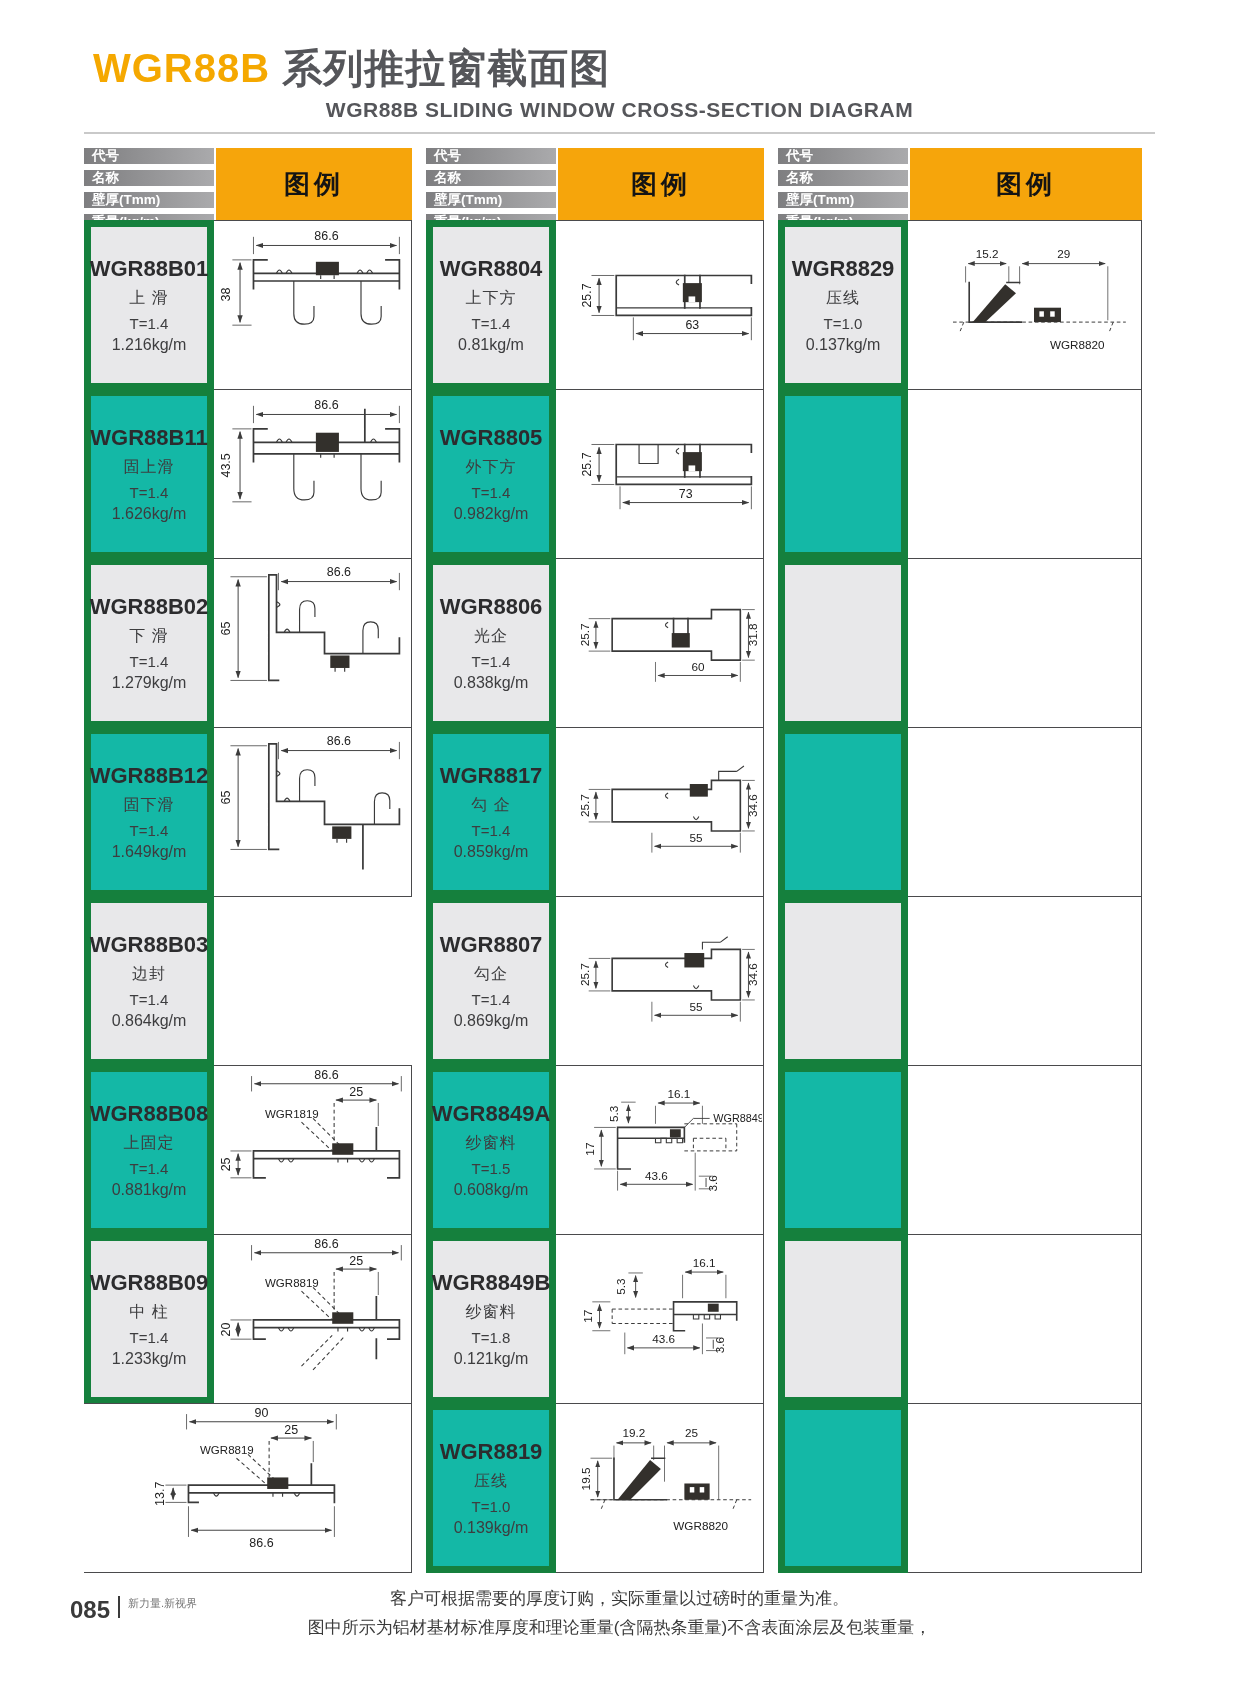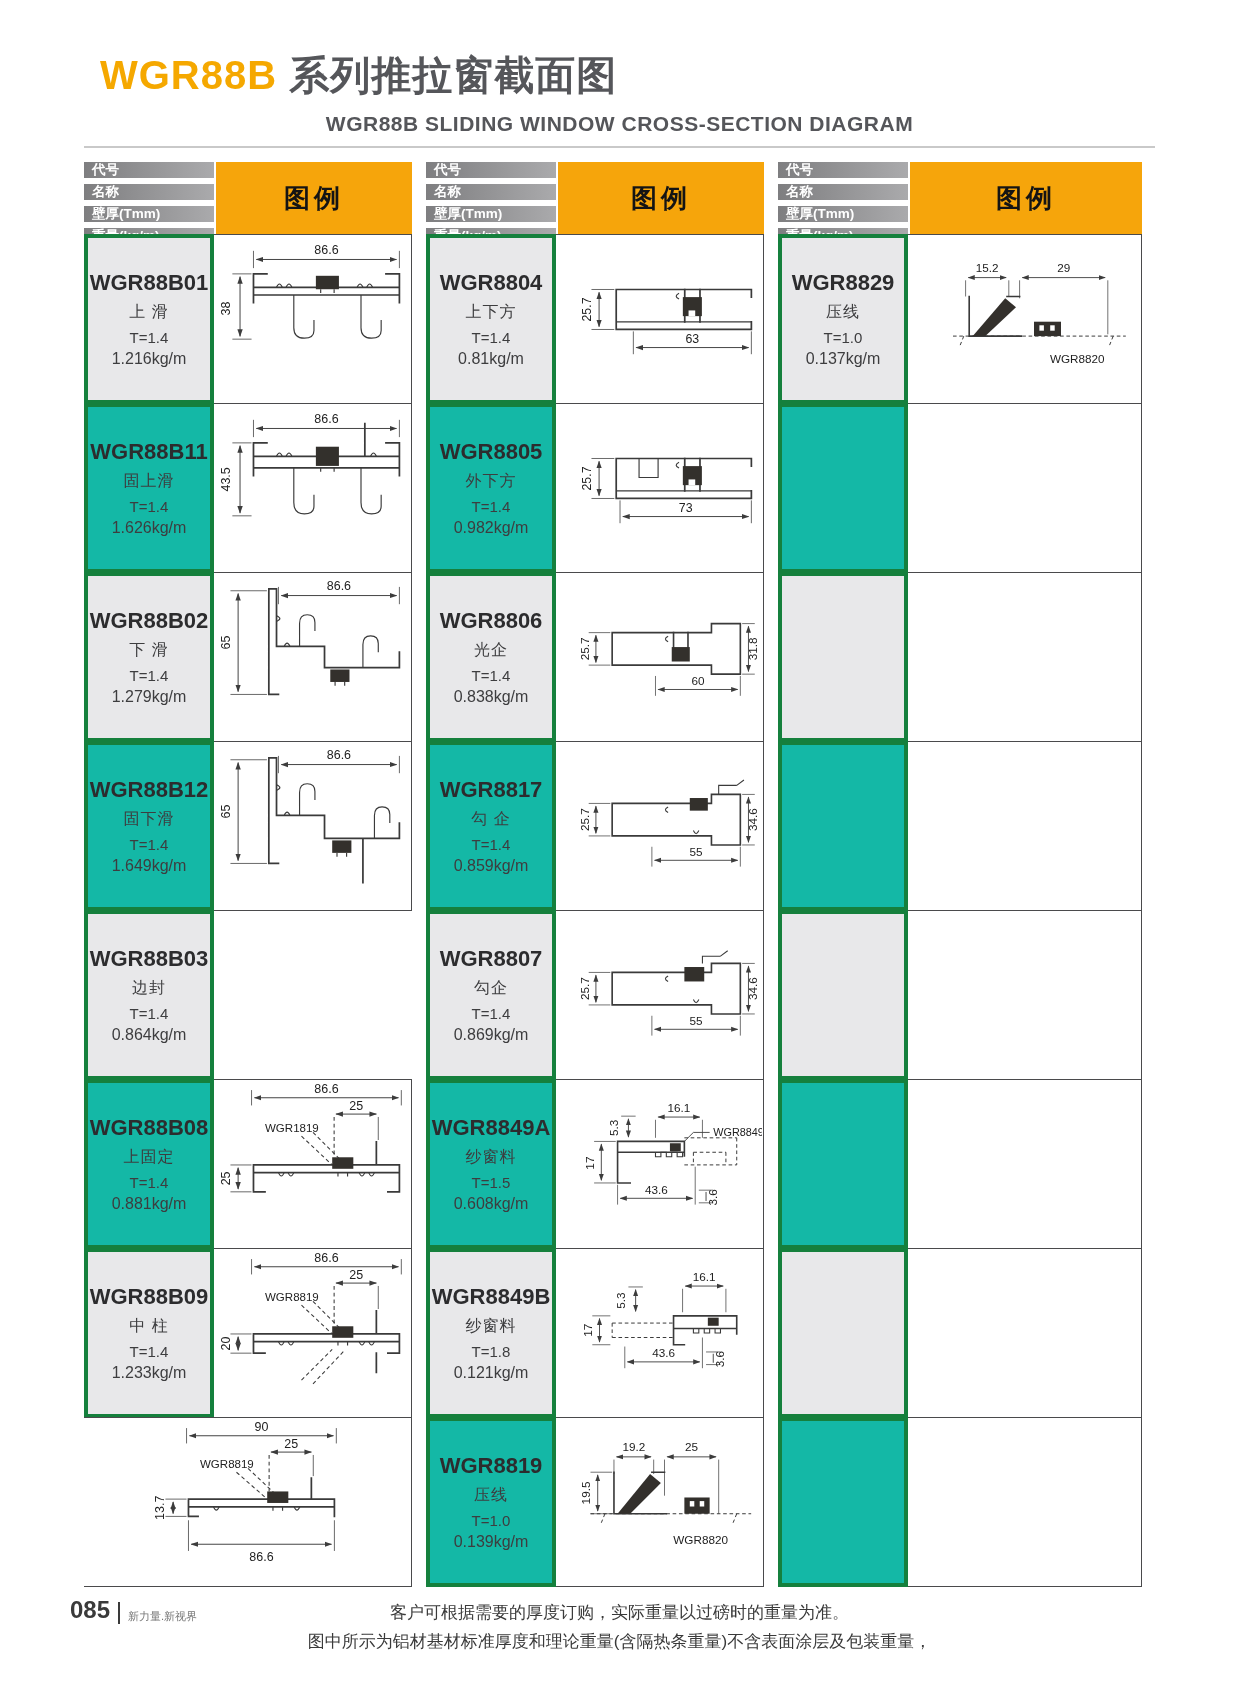--- a/index.html
+++ b/index.html
@@ -4,21 +4,21 @@
 <style>
   html,body { margin:0; padding:0; }
   body {
     width:1239px; height:1681px; position:relative; background:#ffffff;
     font-family:"Liberation Sans","DejaVu Sans",sans-serif; color:#333; overflow:hidden;
   }
   .page { padding:38px 84px 0 84px; }
 
   
   .titleblock { border-bottom:2px solid #c9c9c9; padding-bottom:10px; }
-  .t1 { margin:16px; font-size:40px; font-weight:bold; color:#55565a; letter-spacing:1px; line-height:1.05; }
+  .t1 { margin:9px; font-size:40px; font-weight:bold; color:#55565a; letter-spacing:1px; line-height:1.05; }
   .t1 .codepart { color:#f5a800; }
   .t2 { margin:4px 0 0 0; font-size:21px; font-weight:bold; color:#55565a; letter-spacing:0.5px;text-align:center; }
 
   
   .cols { display:flex; gap:14px; margin-top:14px; }
   .colgroup.c1 { width:328px; } .colgroup.c2 { width:338px; } .colgroup.c3 { width:364px; }
 
   .ghead { display:flex; height:72px; margin-bottom:0; }
   .bars { width:130px; display:flex; flex-direction:column; gap:6px; }
   .bar {
@@ -29,21 +29,21 @@
   .legend {
     flex:1; margin-left:2px; background:#f6a50b;
     display:flex; align-items:center; justify-content:center;
     font-size:26px; font-weight:bold; color:#141414; letter-spacing:4px;
   }
 
   .grows { display:flex; flex-direction:column; }
   .row { display:flex; height:170px; box-sizing:border-box; }
   .row + .row { margin-top:-1px; }
   .info {
-    width:130px; box-sizing:border-box; border:4px solid #15803d;
+    width:130px; box-sizing:border-box; border:7px solid #15803d;
     display:flex; flex-direction:column; align-items:center; justify-content:center;
     text-align:center;
   }
   .diag {
     flex:1; box-sizing:border-box; border:1px solid #4a4a4c; border-left:none;
     background:#fff; display:flex; align-items:center; justify-content:center;
   }
   .gray  { background:#e8e8ea; }
   .cream { background:#14b8a6; }
 
@@ -57,21 +57,21 @@
   .ext { stroke:#3c3c3c; stroke-width:0.8; fill:none; }
   .pf  { stroke:#3a3a3a; stroke-width:1.8; fill:none; stroke-linecap:square; }
   .pf2 { stroke:#3a3a3a; stroke-width:1.2; fill:none; }
   .dsh { stroke:#3a3a3a; stroke-width:1.1; fill:none; stroke-dasharray:4 3; }
   .blk { fill:#33302c; stroke:none; }
   .dt  { font-size:13px; fill:#222; }
   .rt  { font-size:12px; fill:#222; }
 
   
   .notes { text-align:center; margin-top:12px; font-size:17px; color:#3a3a3a; line-height:1.7; }
-  .pagefoot { position:absolute; left:70px; top:1596px; display:flex; align-items:flex-end; }
+  .pagefoot { position:absolute; left:70px; top:1596px; display:flex; align-items:flex-start; }
   .pnum { font-size:24px; font-weight:bold; color:#3a3a3a; }
   .pdiv { width:2px; height:22px; background:#3a3a3a; margin:0 8px; }
   .ptag { font-size:11px; color:#777; }
 </style>
 </head>
 <body>
 
 <svg width="0" height="0" style="position:absolute">
   <defs>
     <marker id="ar" viewBox="0 0 10 10" refX="9" refY="5" markerWidth="8" markerHeight="8" orient="auto-start-reverse">

